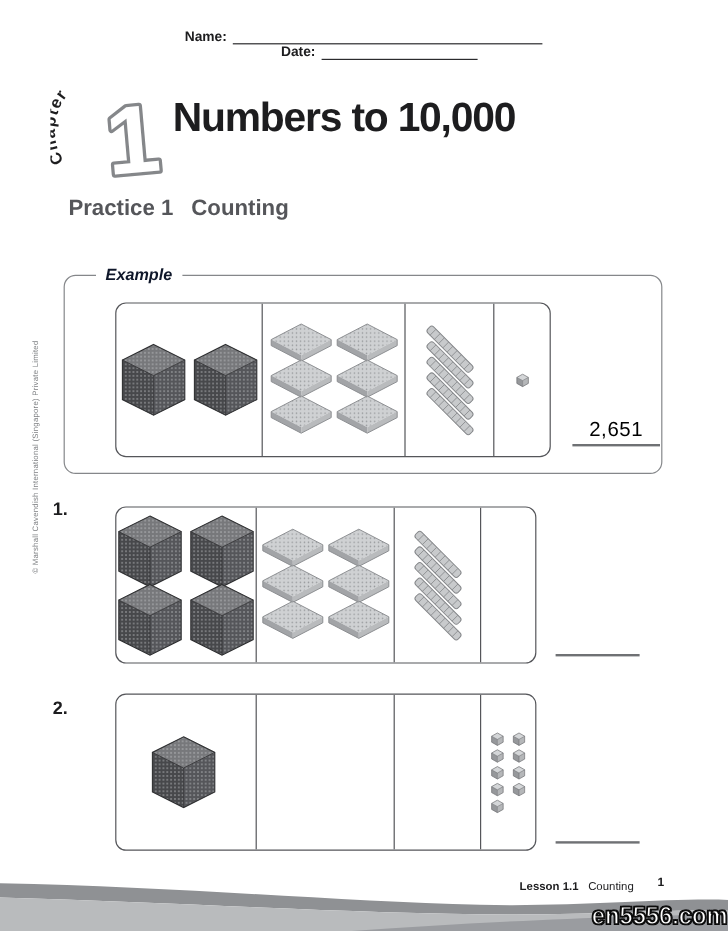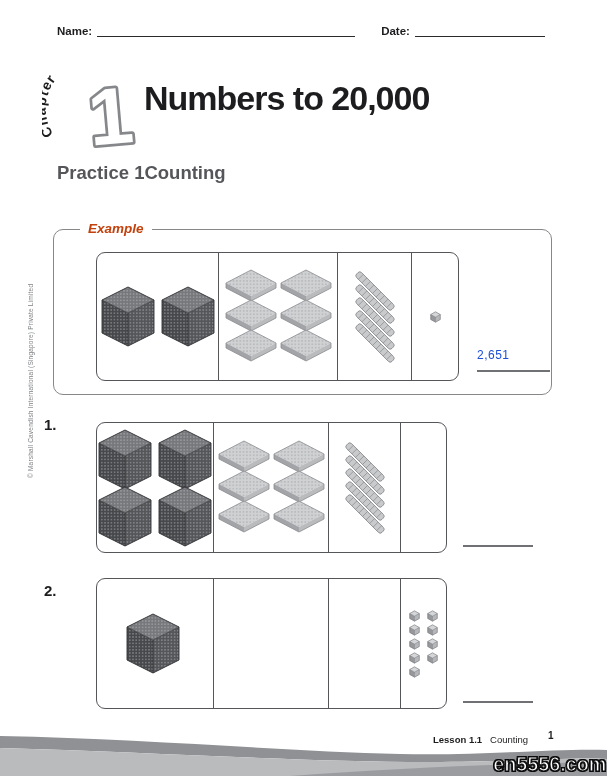--- a/index.html
+++ b/index.html
@@ -1,58 +1,58 @@
 <!DOCTYPE html>
 <html><head>
 <meta charset="utf-8">
 <style>
   html,body{margin:0;padding:0;background:#e8e8e8;}
   .page{position:relative;width:607px;height:776px;background:#ffffff;overflow:hidden;
         font-family:"Liberation Sans",sans-serif;color:#1d1d1f;margin:0 auto;}
   
   .hdr-label{font-weight:bold;font-size:11.5px;}
-  .hdr-row{position:absolute;top:24px;left:57px;width:492px;display:flex;align-items:center;}
+  .hdr-row{position:absolute;top:24px;left:57px;width:492px;display:flex;align-items:center;flex-direction:column;}
   .write-line{display:inline-block;border-bottom:1.6px solid #2b2b2d;height:12px;}
   .name-line{width:258px;margin-left:5px;}
   .date-line{width:130px;margin-left:5px;}
   .date-group{margin-left:26px;display:flex;align-items:flex-end;}
   .name-group{display:flex;align-items:flex-end;}
   
   .badge{position:absolute;left:42px;top:50px;}
   .title{position:absolute;left:144px;top:79px;font-size:34px;font-weight:bold;letter-spacing:-1px;}
   
-  .practice{position:absolute;left:57px;top:162px;font-size:18.5px;font-weight:bold;color:#55565a;display:flex;}
+  .practice{position:absolute;left:57px;top:162px;font-size:18.5px;font-weight:bold;color:#55565a;display:flex;gap:15px;}
   .instruction{position:absolute;left:57px;top:195px;font-size:13.5px;font-weight:bold;}
   
   .example-box{position:absolute;left:53px;top:229px;width:497px;height:164px;
                border:1.5px solid #85878a;border-radius:10px;}
   .example-legend{position:absolute;top:-9px;left:26px;background:#fff;padding:0 8px;
-                  font-style:italic;font-size:13.5px;font-weight:bold;color:#c2410c;}
+                  font-style:italic;font-size:13.5px;font-weight:bold;color:#0f172a;}
   
   .block-box{position:absolute;background:#fff;border:1.2px solid #55565a;border-radius:9px;
              display:grid;overflow:hidden;}
   .ex-inner{left:96px;top:252px;width:361px;height:127px;grid-template-columns:122px 119px 74px 1fr;}
   .q-box{left:96px;width:349px;height:129px;grid-template-columns:117px 115px 72px 1fr;}
   .q1{top:422px;} .q2{top:578px;}
   .bcol{border-right:1.1px solid #55565a;display:flex;align-items:center;justify-content:center;}
   .bcol:last-child{border-right:none;}
   
   .layout-grid2{display:grid;grid-template-columns:repeat(2,auto);gap:0 4px;justify-items:center;}
   .layout-grid2 .blk{margin:-2px 0;}
   .layout-flats{display:grid;grid-template-columns:repeat(2,auto);gap:0 3px;}
   .layout-flats .blk{margin:-3px 0;}
   .layout-stack{display:flex;flex-direction:column;align-items:center;}
   .layout-stack .blk + .blk{margin-top:-31px;}
   .layout-ones5{display:grid;grid-template-rows:repeat(5,auto);grid-auto-flow:column;gap:2px 7px;}
   .layout-center{display:flex;align-items:center;justify-content:center;}
   
   .q-num{position:absolute;left:44px;font-size:15px;font-weight:bold;}
   .q1-num{top:416px;} .q2-num{top:582px;}
-  .answer-slot{position:absolute;border-bottom:2.2px solid #6f7174;
-               font-size:12px;color:#1d4ed8;letter-spacing:.5px;}
+  .answer-slot{position:absolute;border-bottom:2.2px solid #6f7174;text-align:center;
+               font-size:17px;color:#000000;letter-spacing:.5px;}
   .ans-example{left:477px;top:348px;width:73px;height:22px;}
   .ans-q1{left:463px;top:524px;width:70px;height:21px;}
   .ans-q2{left:463px;top:680px;width:70px;height:21px;}
   
   .copyright{position:absolute;left:27px;top:478px;transform:rotate(-90deg);transform-origin:0 0;
              white-space:nowrap;font-size:6.5px;color:#7f8184;letter-spacing:.2px;}
   
   .footer-lesson{position:absolute;left:433px;top:734px;display:flex;gap:8px;font-size:9.5px;align-items:center;}
   .footer-lesson .lbl{font-weight:bold;}
   .page-num{position:absolute;left:548px;top:730px;font-size:10px;font-weight:bold;}
@@ -135,21 +135,21 @@
   <svg class="badge" width="110" height="110" viewBox="0 0 110 110">
     <defs>
       <path id="chapArc" d="M 14,88 A 47,47 0 0 1 56,12" fill="none"></path>
     </defs>
     <text font-size="14" font-weight="bold" fill="#1d1d1f" letter-spacing="1">
       <textPath href="#chapArc" startOffset="4%">Chapter</textPath>
     </text>
     <text x="68" y="94" font-size="80" font-weight="bold" text-anchor="middle" fill="#ffffff" stroke="#85878a" stroke-width="5.5" paint-order="stroke" stroke-linejoin="round" transform="rotate(-5 68 60)">1</text>
   </svg>
 
-  <div class="title">Numbers to 20,000</div>
+  <div class="title">Numbers to 10,000</div>
 
   <div class="practice">
     <span>Practice 1</span>
     <span>Counting</span>
   </div>
 
   <div class="example-box">
     <span class="example-legend">Example</span>
   </div>
 

